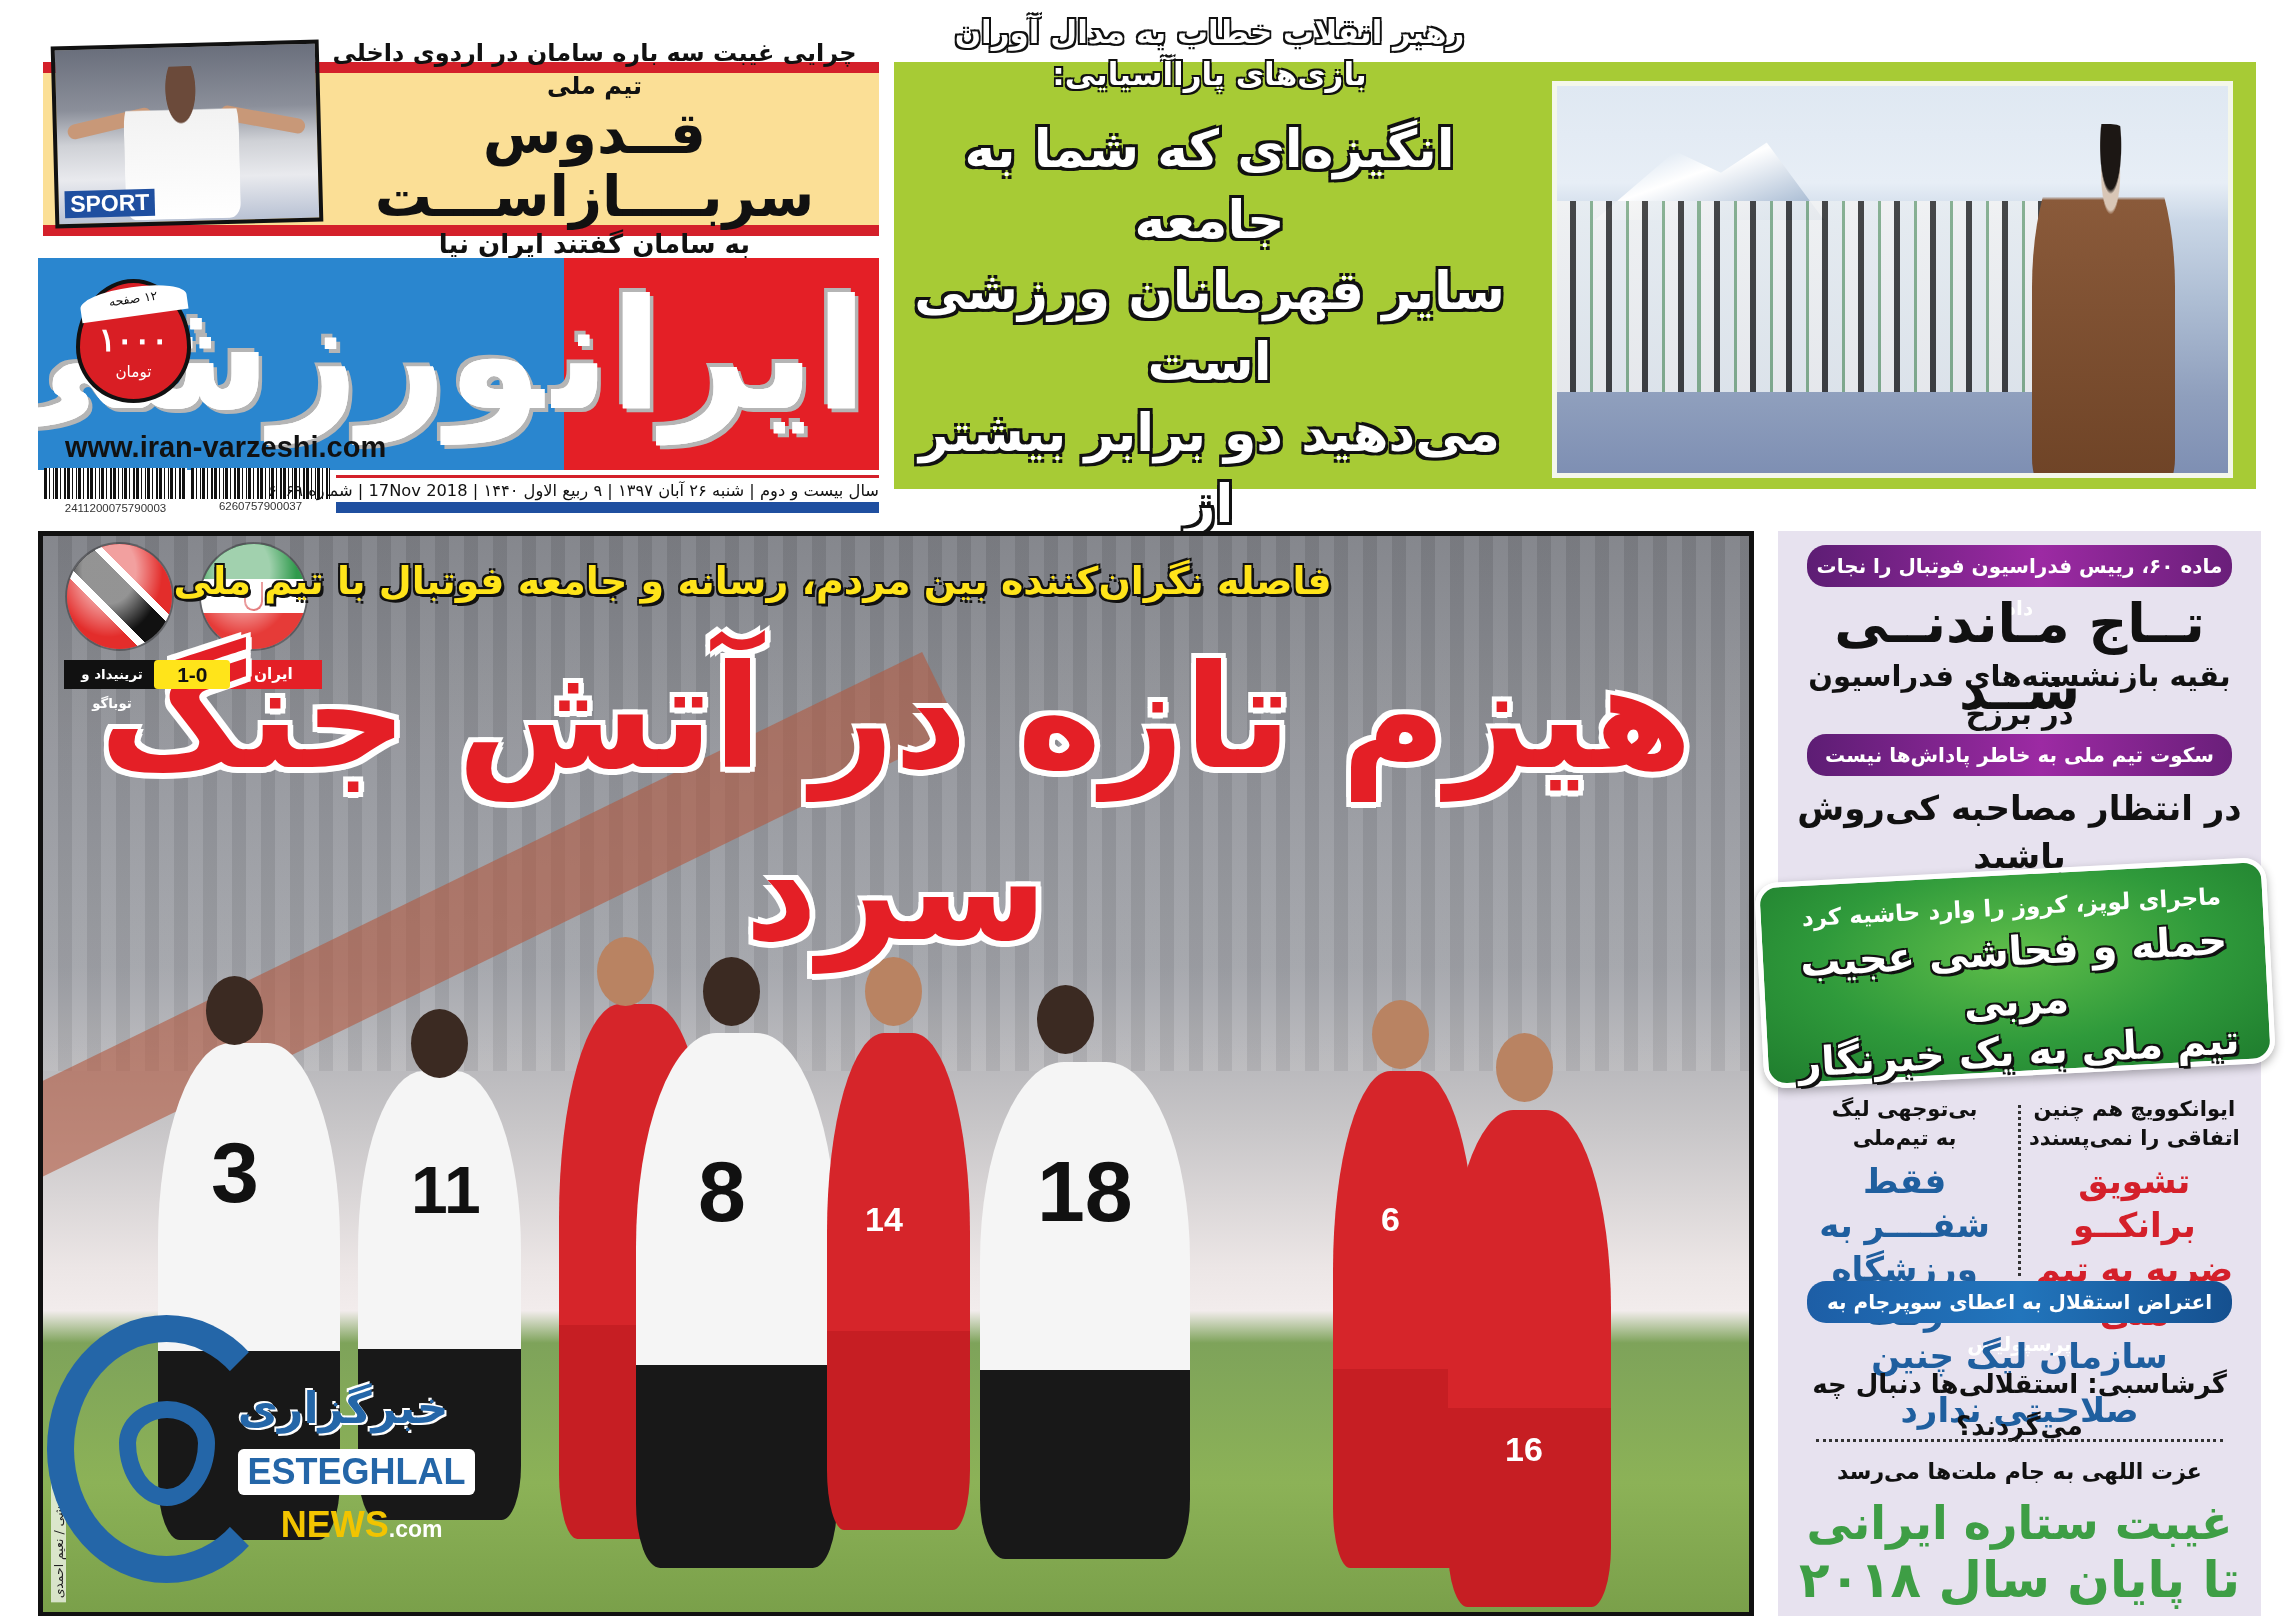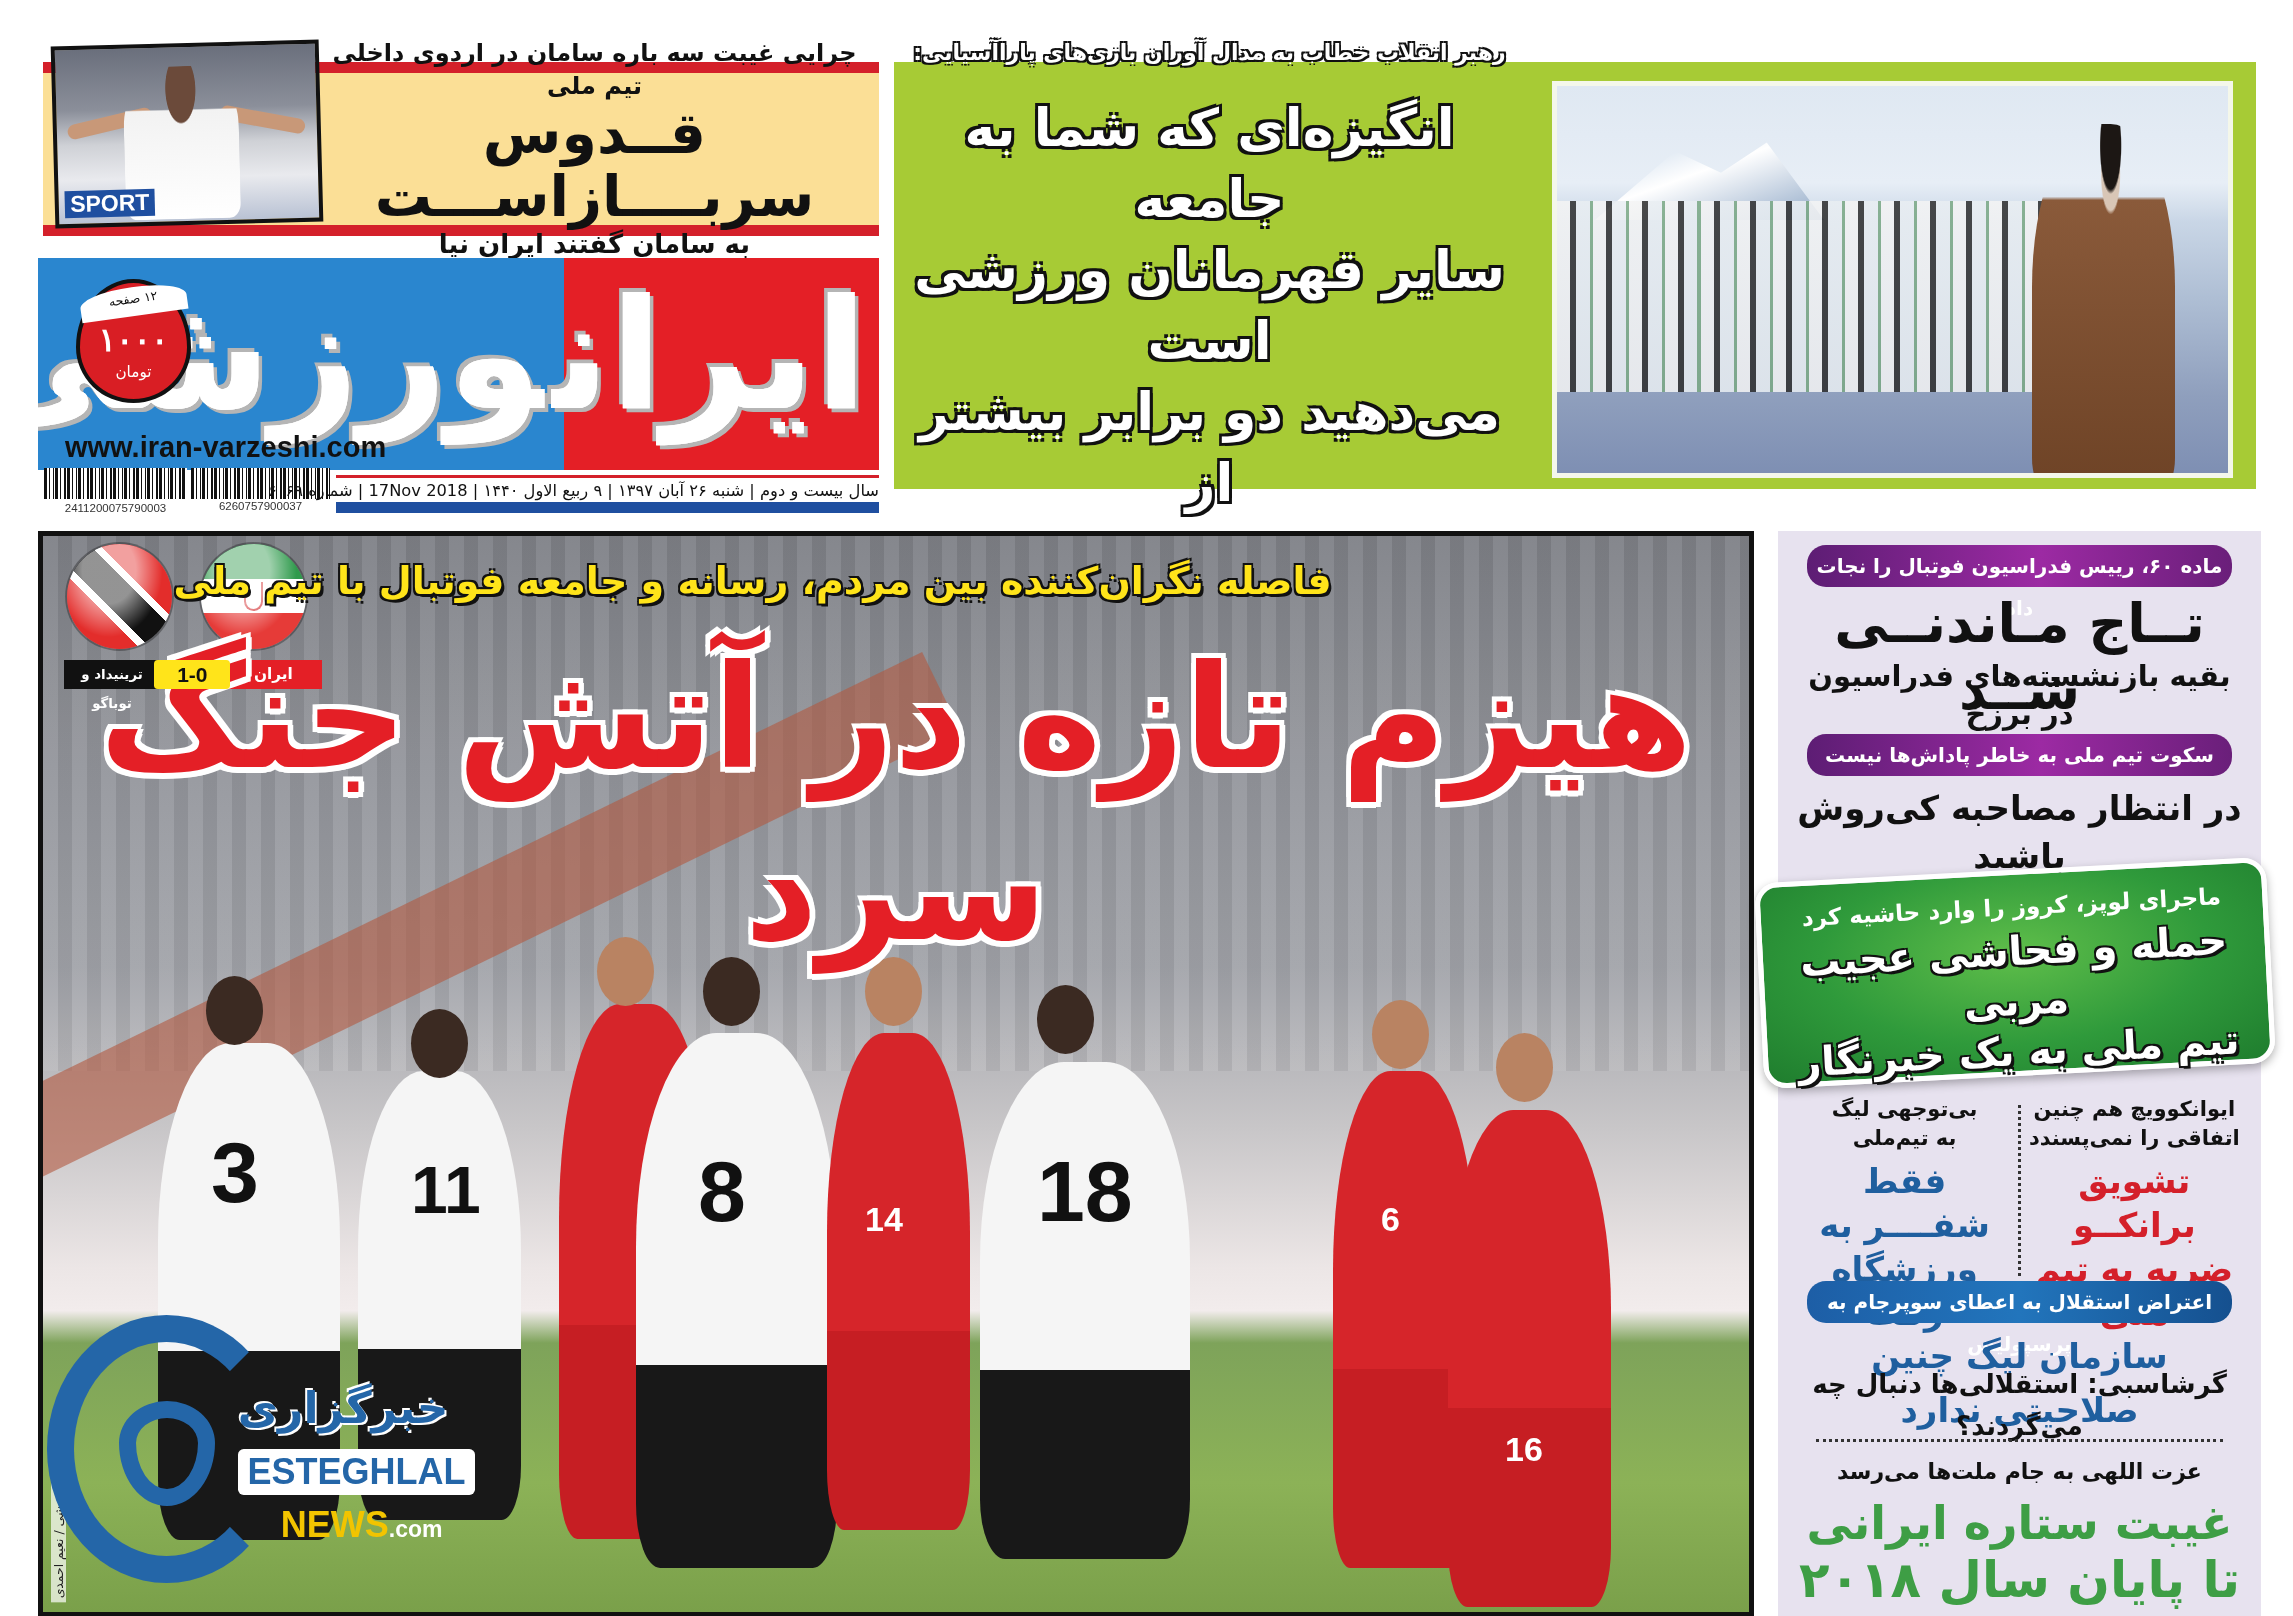--- a/index.html
+++ b/index.html
@@ -38,21 +38,21 @@
   .datebar-text { position: absolute; right: 0; top: 1.9px; font-size: 16.3px; color: #111; white-space: nowrap; line-height: 21px; }
   .datebar-blue { position: absolute; left: 0; right: 0; bottom: 0; height: 11.5px; background: #1f4fa0; }
   .barcode { top: 468px; height: 48px; display: flex; flex-direction: column; align-items: center; }
   .barcode-bars { height: 31px; width: 100%;
     background: repeating-linear-gradient(90deg, #111 0 2.9px, #fff 2.9px 4.8px, #111 4.8px 5.7px, #fff 5.7px 8.6px, #111 8.6px 10.5px, #fff 10.5px 11.5px); }
   .barcode-num { font-family: "Liberation Sans", sans-serif; font-size: 11.5px; color: #333; direction: ltr; line-height: 15.3px; }
 
   
   .greenbox { left: 894px; top: 62px; width: 1362px; height: 427px; background: #a7cb35; }
   .greenbox-text { position: absolute; right: 736px; top: 0; width: 621px; height: 100%; display: flex; flex-direction: column; justify-content: center; align-items: center; text-align: center; }
-  .gb-kicker { font-size: 22px; font-weight: bold; color: #fff; line-height: 42px; text-shadow: 1.9px 1.9px 0 #111, -1.9px -1.9px 0 #111, 1.9px -1.9px 0 #111, -1.9px 1.9px 0 #111; margin-bottom: 19px; }
+  .gb-kicker { font-size: 31px; font-weight: bold; color: #fff; line-height: 42px; text-shadow: 1.9px 1.9px 0 #111, -1.9px -1.9px 0 #111, 1.9px -1.9px 0 #111, -1.9px 1.9px 0 #111; margin-bottom: 19px; }
   .gb-title { font-size: 52px; font-weight: bold; color: #fff; line-height: 71px; text-shadow: 2.9px 2.9px 0 #111, -2.9px -2.9px 0 #111, 2.9px -2.9px 0 #111, -2.9px 2.9px 0 #111; }
   .greenbox-photo { position: absolute; left: 658px; top: 19px; width: 681px; height: 397px; border: 5.7px solid #f4f7ea;
     background: linear-gradient(180deg, #dfe8f2 0%, #e7eef6 25%, #c9d6e6 35%, #aebed4 55%, #8f9fbd 80%, #7e8fb3 100%); overflow: hidden; }
   .gp-crowd { position: absolute; left: 0; top: 115px; width: 75%; height: 191px;
     background: repeating-linear-gradient(90deg, #f4f4f4 0 13.4px, #2c2c2c 13.4px 19px, #e9eef2 19px 32.5px, #7aa884 32.5px 36px); opacity: 0.85; }
   .gp-mountain { position: absolute; left: 38px; top: 48px; width: 229px; height: 86px; background: linear-gradient(160deg, #b8cde4 0%, #ffffff 45%, #8ea7c6 100%); clip-path: polygon(0 100%, 35% 20%, 55% 45%, 75% 10%, 100% 100%); }
   .gp-leader { position: absolute; right: 53px; top: 38px; width: 143px; height: 363px;
     background: radial-gradient(ellipse at 55% 6%, #1c1714 0 9%, transparent 10%), radial-gradient(ellipse at 55% 14%, #d8c6b6 0 8%, transparent 9%), linear-gradient(180deg, transparent 20%, #8a5a3a 21%, #6e4326 100%);
     border-radius: 45% 45% 8% 8%; }
 

